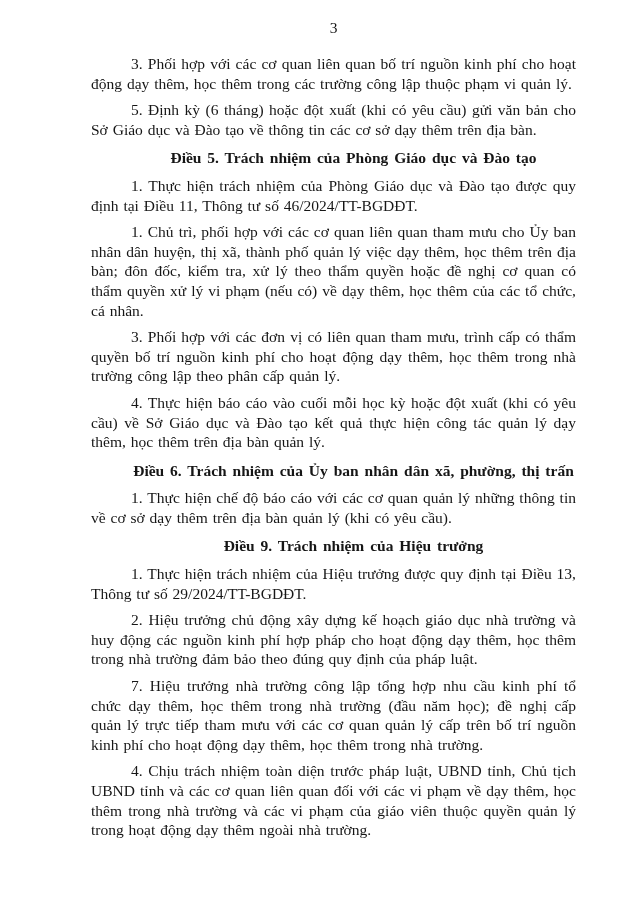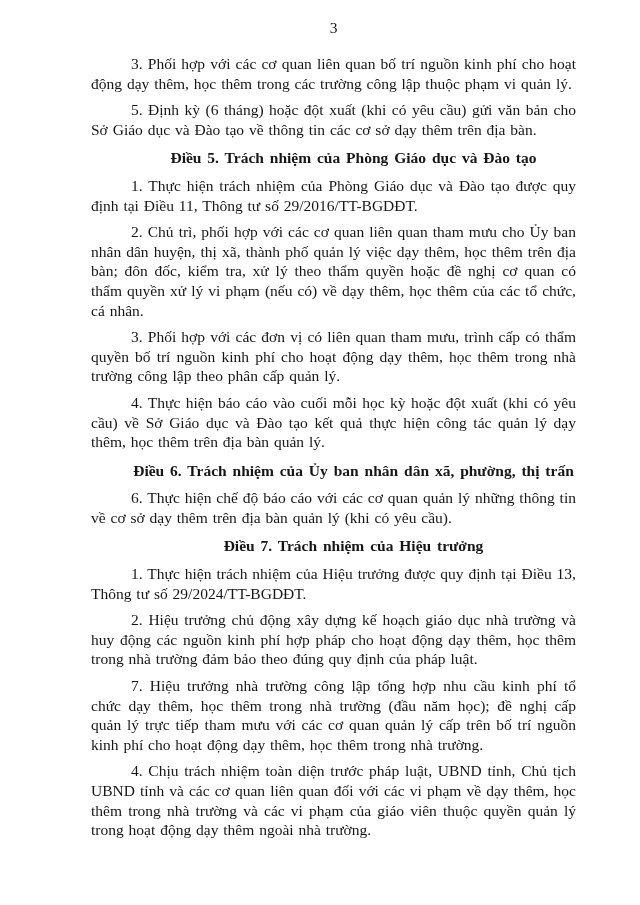--- a/index.html
+++ b/index.html
@@ -48,25 +48,25 @@
 </style>
 </head>
 <body>
 
 <div class="page">
   <div class="page-number">3</div>
   <div class="content">
       <p class="body">3. Phối hợp với các cơ quan liên quan bố trí nguồn kinh phí cho hoạt động dạy thêm, học thêm trong các trường công lập thuộc phạm vi quản lý.</p>
       <p class="body">5. Định kỳ (6 tháng) hoặc đột xuất (khi có yêu cầu) gửi văn bản cho Sở Giáo dục và Đào tạo về thông tin các cơ sở dạy thêm trên địa bàn.</p>
       <p class="heading">Điều 5. Trách nhiệm của Phòng Giáo dục và Đào tạo</p>
-      <p class="body">1. Thực hiện trách nhiệm của Phòng Giáo dục và Đào tạo được quy định tại Điều 11, Thông tư số 29/2016/TT-BGDĐT.</p>
-      <p class="body">2. Chủ trì, phối hợp với các cơ quan liên quan tham mưu cho Ủy ban nhân dân huyện, thị xã, thành phố quản lý việc dạy thêm, học thêm trên địa bàn; đôn đốc, kiểm tra, xử lý theo thẩm quyền hoặc đề nghị cơ quan có thẩm quyền xử lý vi phạm (nếu có) về dạy thêm, học thêm của các tổ chức, cá nhân.</p>
+      <p class="body">1. Thực hiện trách nhiệm của Phòng Giáo dục và Đào tạo được quy định tại Điều 11, Thông tư số 46/2024/TT-BGDĐT.</p>
+      <p class="body">1. Chủ trì, phối hợp với các cơ quan liên quan tham mưu cho Ủy ban nhân dân huyện, thị xã, thành phố quản lý việc dạy thêm, học thêm trên địa bàn; đôn đốc, kiểm tra, xử lý theo thẩm quyền hoặc đề nghị cơ quan có thẩm quyền xử lý vi phạm (nếu có) về dạy thêm, học thêm của các tổ chức, cá nhân.</p>
       <p class="body">3. Phối hợp với các đơn vị có liên quan tham mưu, trình cấp có thẩm quyền bố trí nguồn kinh phí cho hoạt động dạy thêm, học thêm trong nhà trường công lập theo phân cấp quản lý.</p>
       <p class="body">4. Thực hiện báo cáo vào cuối mỗi học kỳ hoặc đột xuất (khi có yêu cầu) về Sở Giáo dục và Đào tạo kết quả thực hiện công tác quản lý dạy thêm, học thêm trên địa bàn quản lý.</p>
       <p class="heading">Điều 6. Trách nhiệm của Ủy ban nhân dân xã, phường, thị trấn</p>
-      <p class="body">6. Thực hiện chế độ báo cáo với các cơ quan quản lý những thông tin về cơ sở dạy thêm trên địa bàn quản lý (khi có yêu cầu).</p>
-      <p class="heading">Điều 7. Trách nhiệm của Hiệu trưởng</p>
+      <p class="body">1. Thực hiện chế độ báo cáo với các cơ quan quản lý những thông tin về cơ sở dạy thêm trên địa bàn quản lý (khi có yêu cầu).</p>
+      <p class="heading">Điều 9. Trách nhiệm của Hiệu trưởng</p>
       <p class="body">1. Thực hiện trách nhiệm của Hiệu trưởng được quy định tại Điều 13, Thông tư số 29/2024/TT-BGDĐT.</p>
       <p class="body">2. Hiệu trưởng chủ động xây dựng kế hoạch giáo dục nhà trường và huy động các nguồn kinh phí hợp pháp cho hoạt động dạy thêm, học thêm trong nhà trường đảm bảo theo đúng quy định của pháp luật.</p>
       <p class="body">7. Hiệu trưởng nhà trường công lập tổng hợp nhu cầu kinh phí tổ chức dạy thêm, học thêm trong nhà trường (đầu năm học); đề nghị cấp quản lý trực tiếp tham mưu với các cơ quan quản lý cấp trên bố trí nguồn kinh phí cho hoạt động dạy thêm, học thêm trong nhà trường.</p>
       <p class="body">4. Chịu trách nhiệm toàn diện trước pháp luật, UBND tỉnh, Chủ tịch UBND tỉnh và các cơ quan liên quan đối với các vi phạm về dạy thêm, học thêm trong nhà trường và các vi phạm của giáo viên thuộc quyền quản lý trong hoạt động dạy thêm ngoài nhà trường.</p>
     </div>
 </div>
 
 </body></html>

